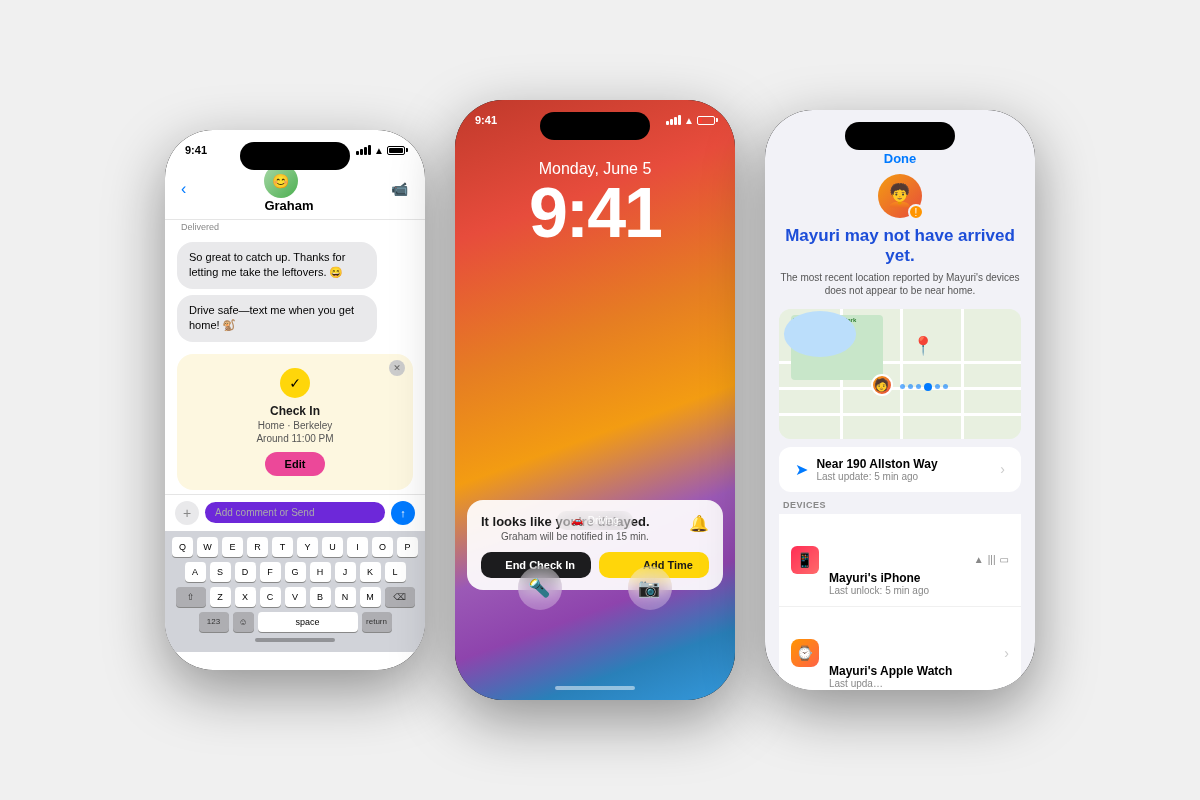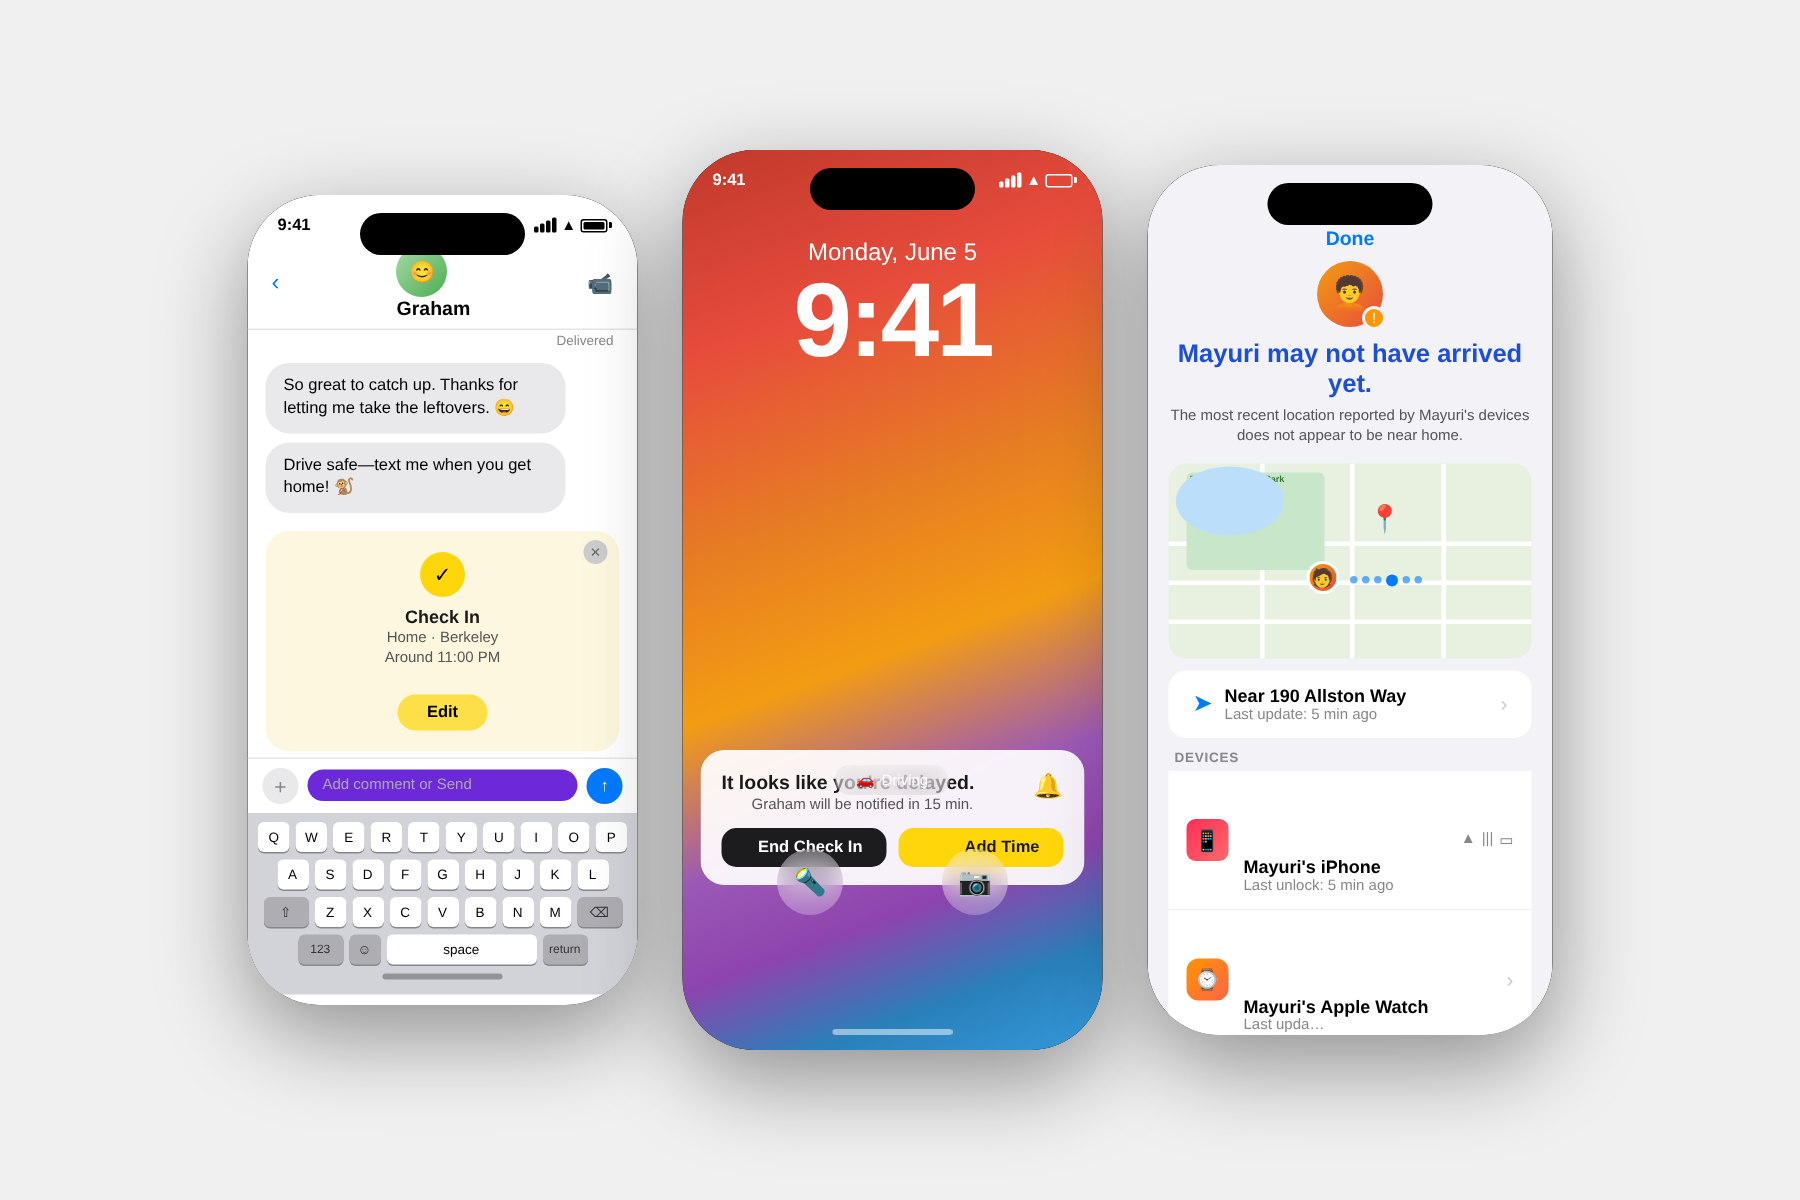--- a/index.html
+++ b/index.html
@@ -76,21 +76,21 @@
       font-size: 16px;
     }
     .contact-name {
       font-size: 13px;
       font-weight: 600;
       text-align: center;
     }
     .delivered-label {
       font-size: 9px;
       color: #888;
-      text-align: right;
+      text-align: left;
       padding: 2px 16px;
     }
     .messages-area {
       padding: 8px 12px;
       display: flex;
       flex-direction: column;
       gap: 6px;
     }
     .bubble {
       background: #e9e9eb;
@@ -137,26 +137,26 @@
       font-size: 12px;
       font-weight: 700;
       color: #1a1a1a;
     }
     .check-in-detail {
       font-size: 10px;
       color: #555;
       margin-top: 2px;
     }
     .edit-btn {
-      background: #fde047;
+      background: #ec4899;
       border-radius: 14px;
       padding: 6px 20px;
       font-size: 11px;
       font-weight: 600;
-      margin-top: 19px;
+      margin-top: 8px;
       display: inline-block;
     }
     .input-row {
       display: flex;
       align-items: center;
       gap: 6px;
       padding: 6px 10px;
       border-top: 1px solid #e5e5e5;
     }
     .add-btn-circle {

